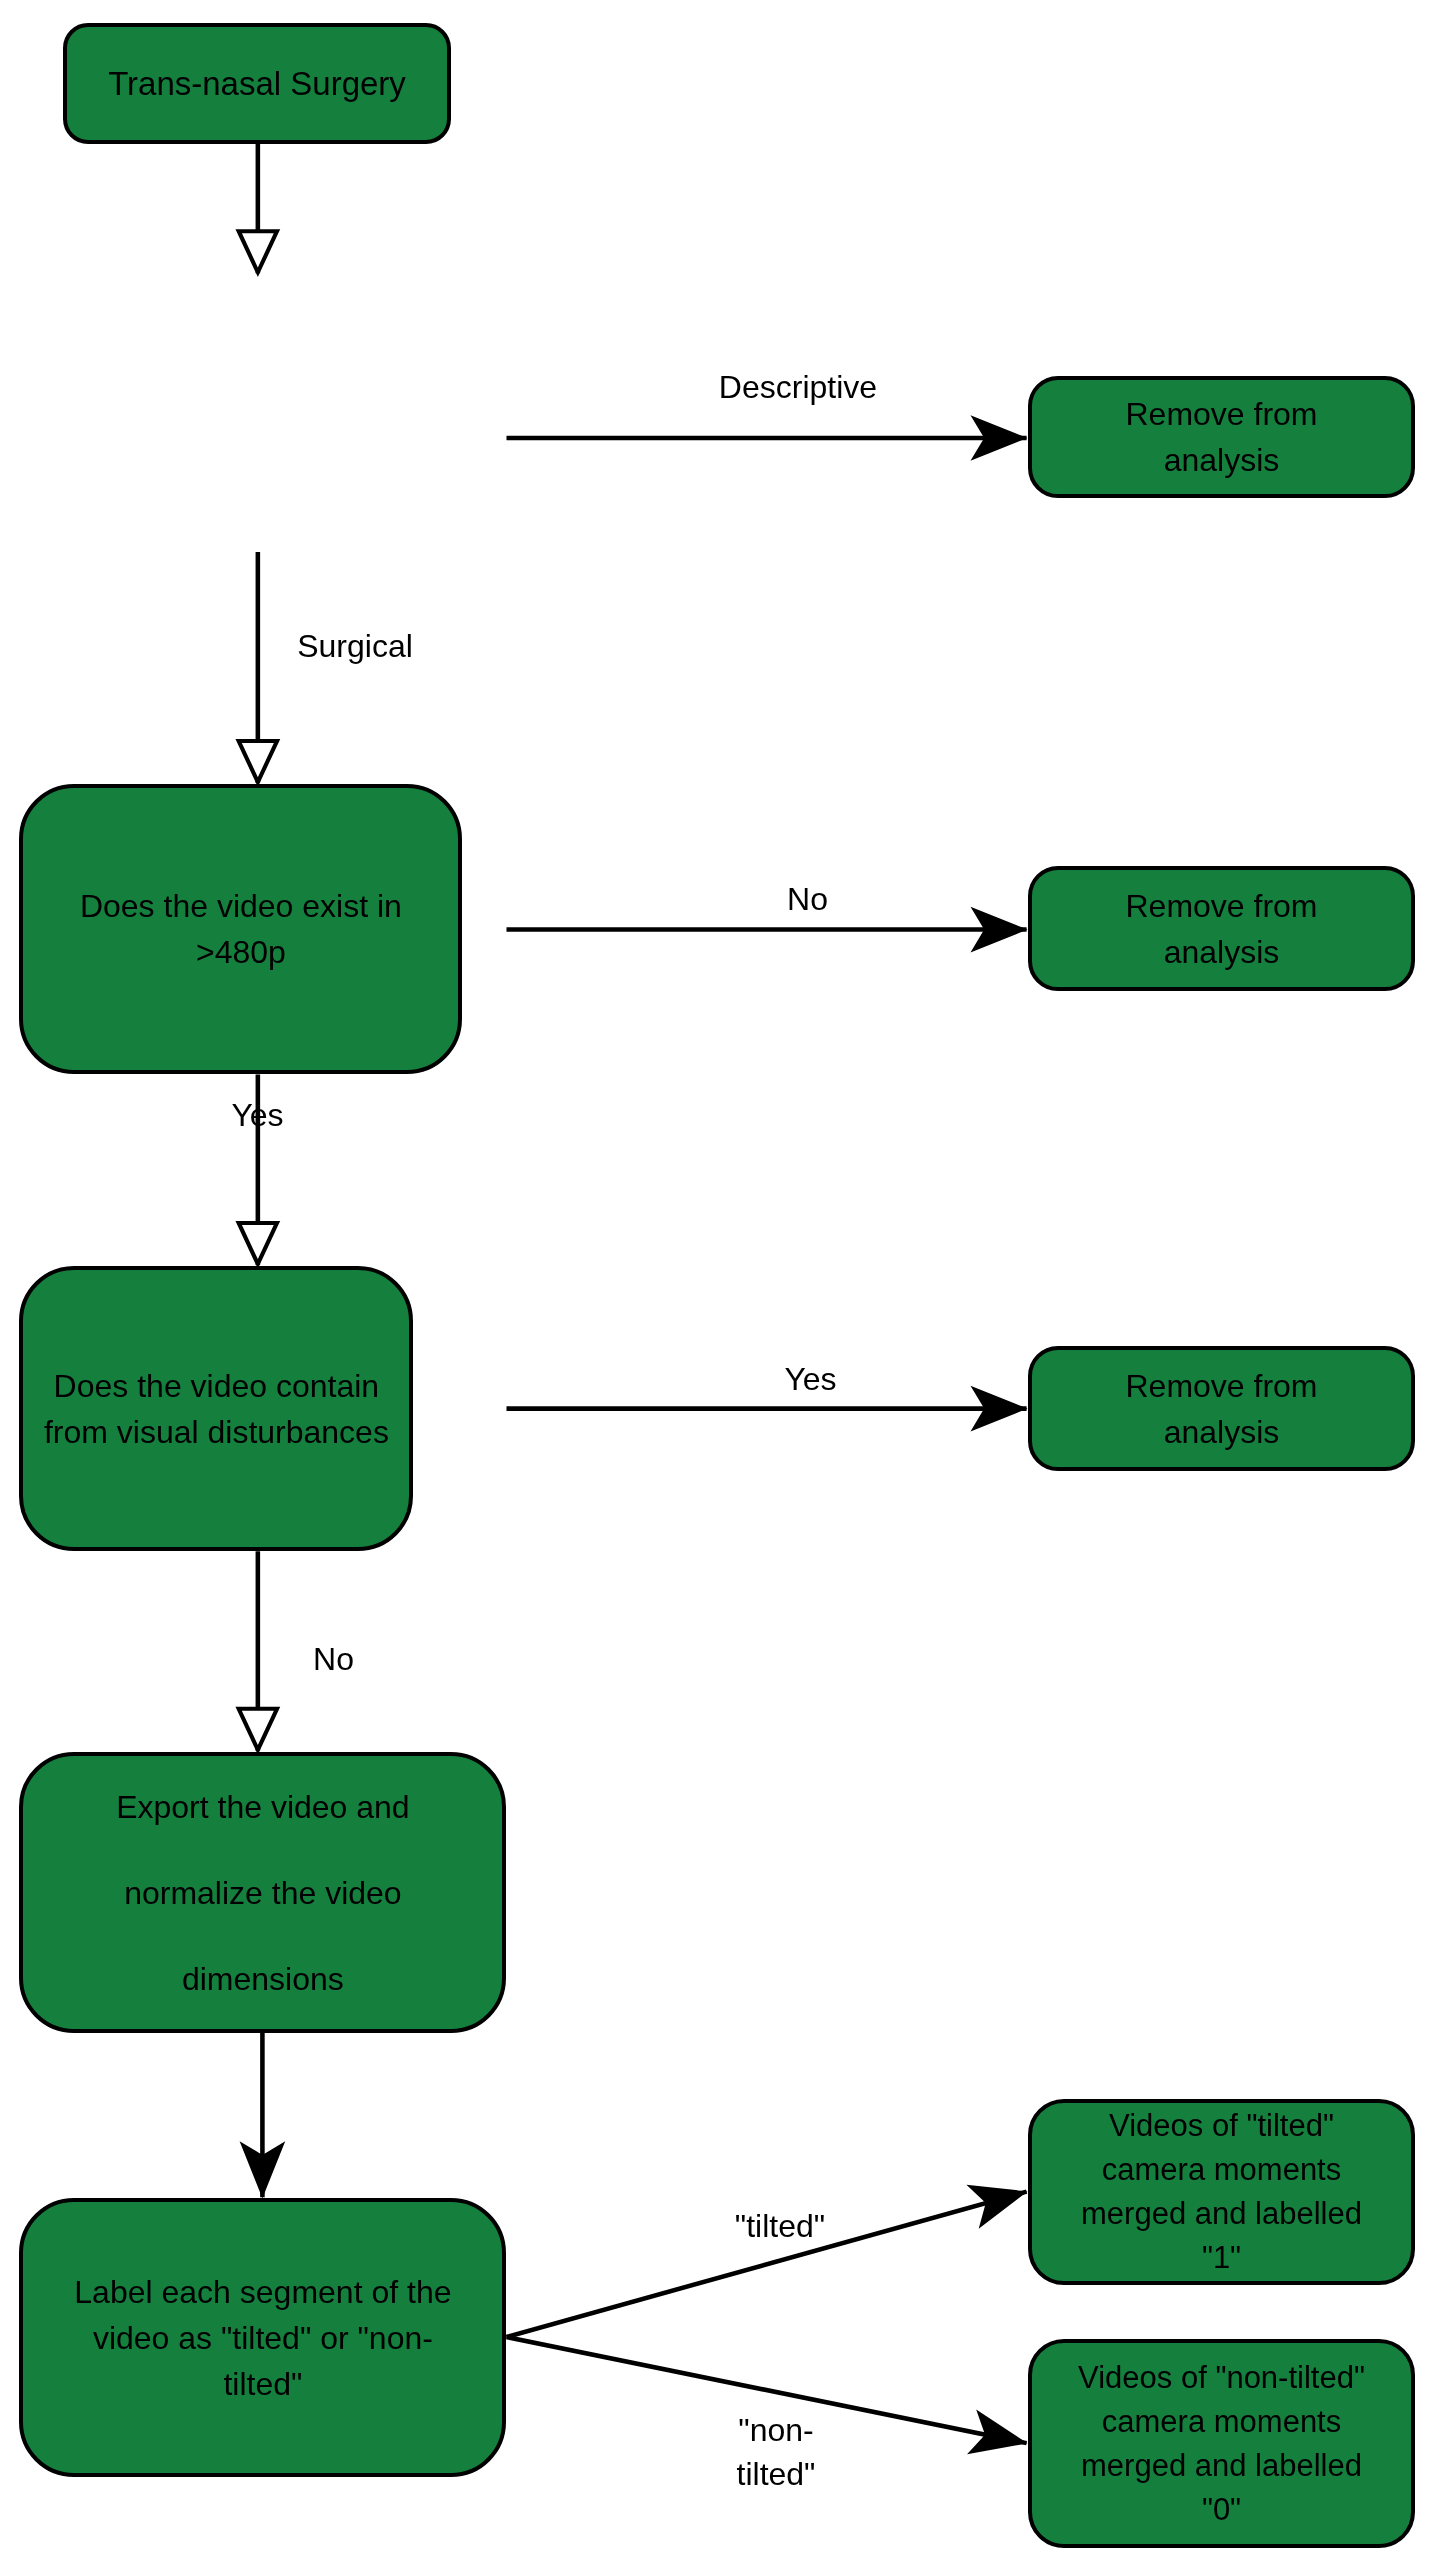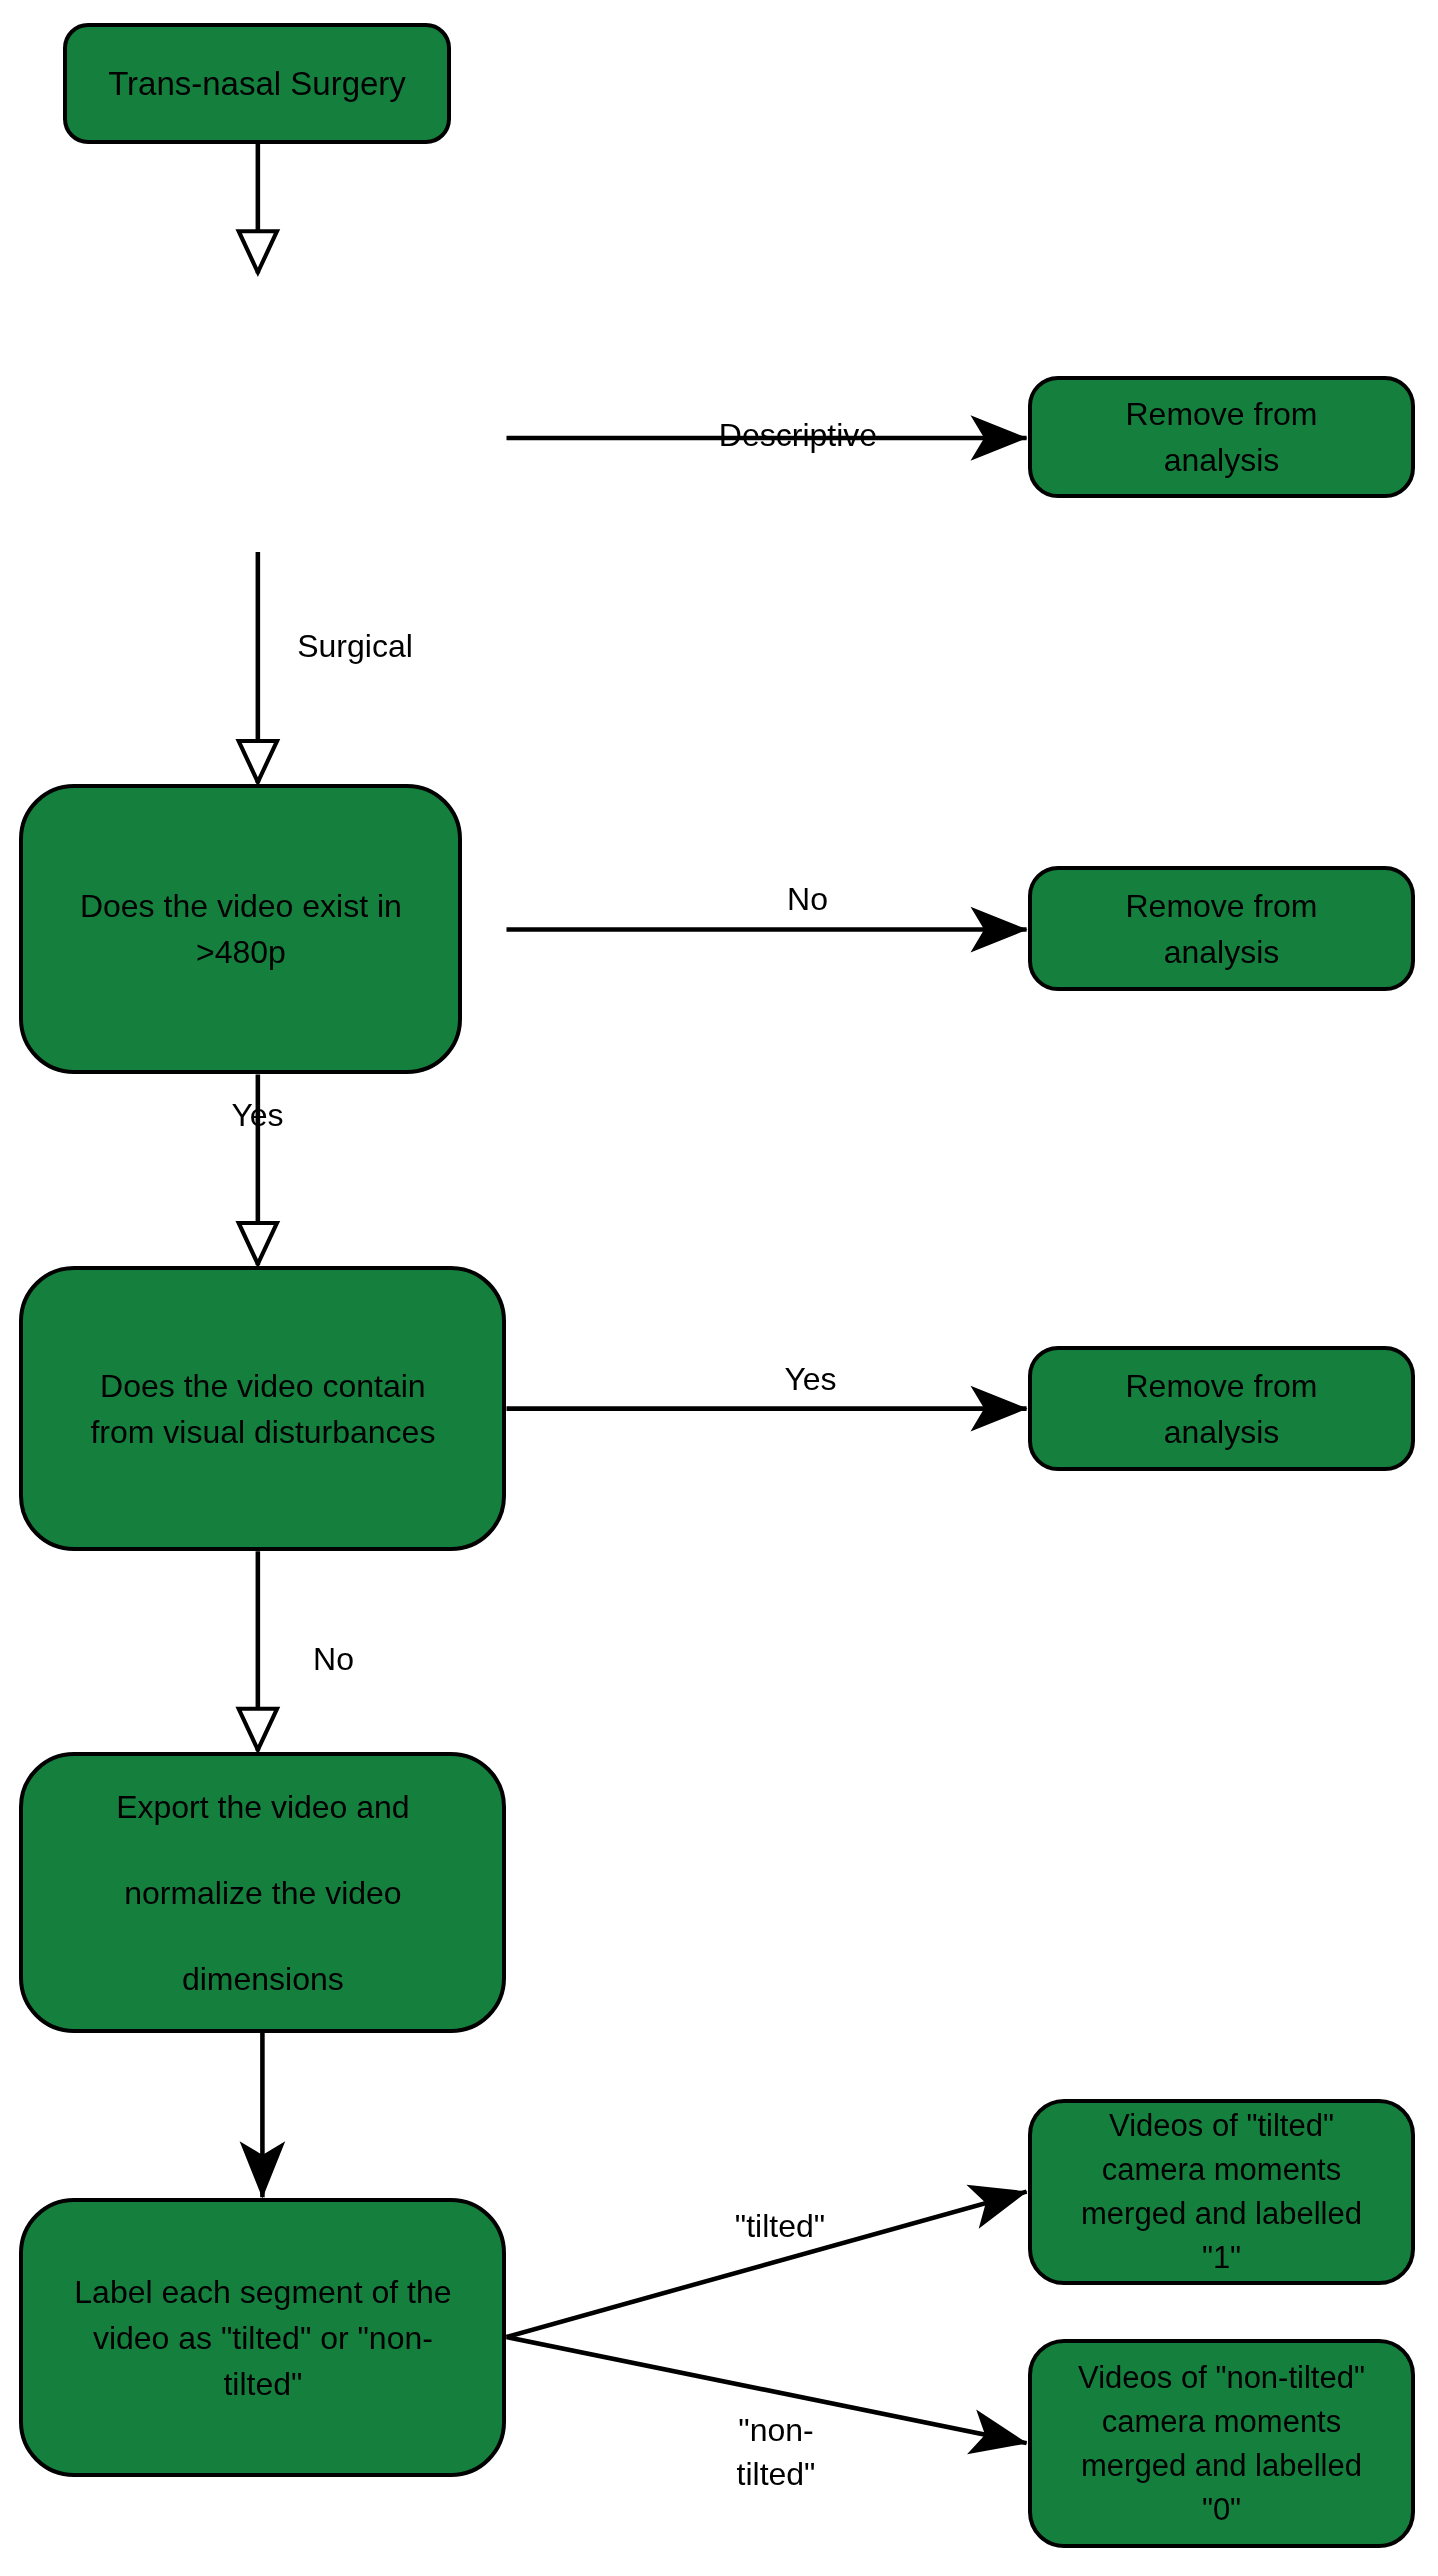--- a/index.html
+++ b/index.html
@@ -23,37 +23,37 @@
     justify-content:center;
     text-align:center;
     font-size:32px;
     line-height:46px;
   }
   .ln{white-space:nowrap;}
   
   .n-start   {left:63px; top:23px;   width:388px; height:121px; border-radius:25px; font-size:33px;}
   .n-qtype   {left:19.4px;  top:274px;  width:487px; height:278px; border-radius:55px;}
   .n-qres    {left:19.4px;  top:784px; width:443px; height:290px; border-radius:55px;}
-  .n-qdist   {left:19.4px;  top:1266px; width:487px; height:285px; border-radius:55px;}
+  .n-qdist   {left:19.4px;  top:1266px; width:394px; height:285px; border-radius:55px;}
   .n-export  {left:19.4px;  top:1752px; width:487px; height:281px; border-radius:55px;gap:40px;}
   .n-labelseg{left:19.4px;  top:2198px; width:487px; height:279px; border-radius:55px;}
   
   .n-remove1 {left:1028px; top:376px;  width:387px; height:122px; border-radius:30px;}
   .n-remove2 {left:1028px; top:866px; width:387px; height:125px; border-radius:30px;}
   .n-remove3 {left:1028px; top:1346px; width:387px; height:125px; border-radius:30px;}
   .n-tilted  {left:1028px; top:2099px; width:387px; height:186px; border-radius:36px; font-size:31px; line-height:44px;}
   .n-nontilt {left:1028px; top:2339px; width:387px; height:209px; border-radius:36px; font-size:31px; line-height:44px;}
   
   .edge-label{
     position:absolute;
     text-align:center;
     font-size:32px;
     line-height:44px;
   }
-  .l-descriptive{left:684px; top:365px;  width:228px;margin-top:48px;}
+  .l-descriptive{left:684px; top:365px;  width:228px;}
   .l-surgical   {left:264px;  top:624px; width:182px;}
   .l-yes480     {left:186px;  top:1093px; width:143px;}
   .l-no480      {left:736px; top:877px; width:143px;}
   .l-yesdist    {left:739px; top:1357px; width:143px;}
   .l-nodist     {left:262px;  top:1637px; width:143px;}
   .l-tilted     {left:666px; top:2204px; width:228px;}
   .l-nontilted  {left:662px; top:2408px; width:228px;}
 </style>
 </head>
 <body>

